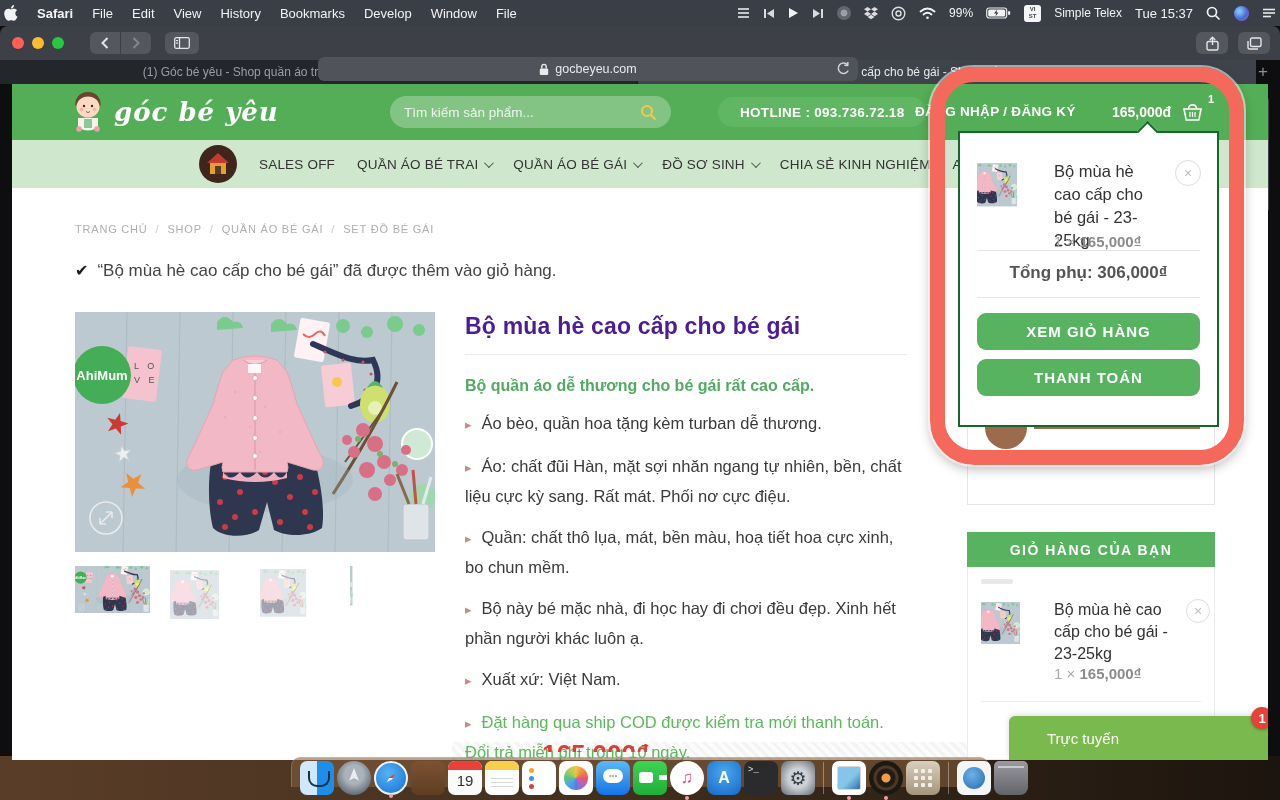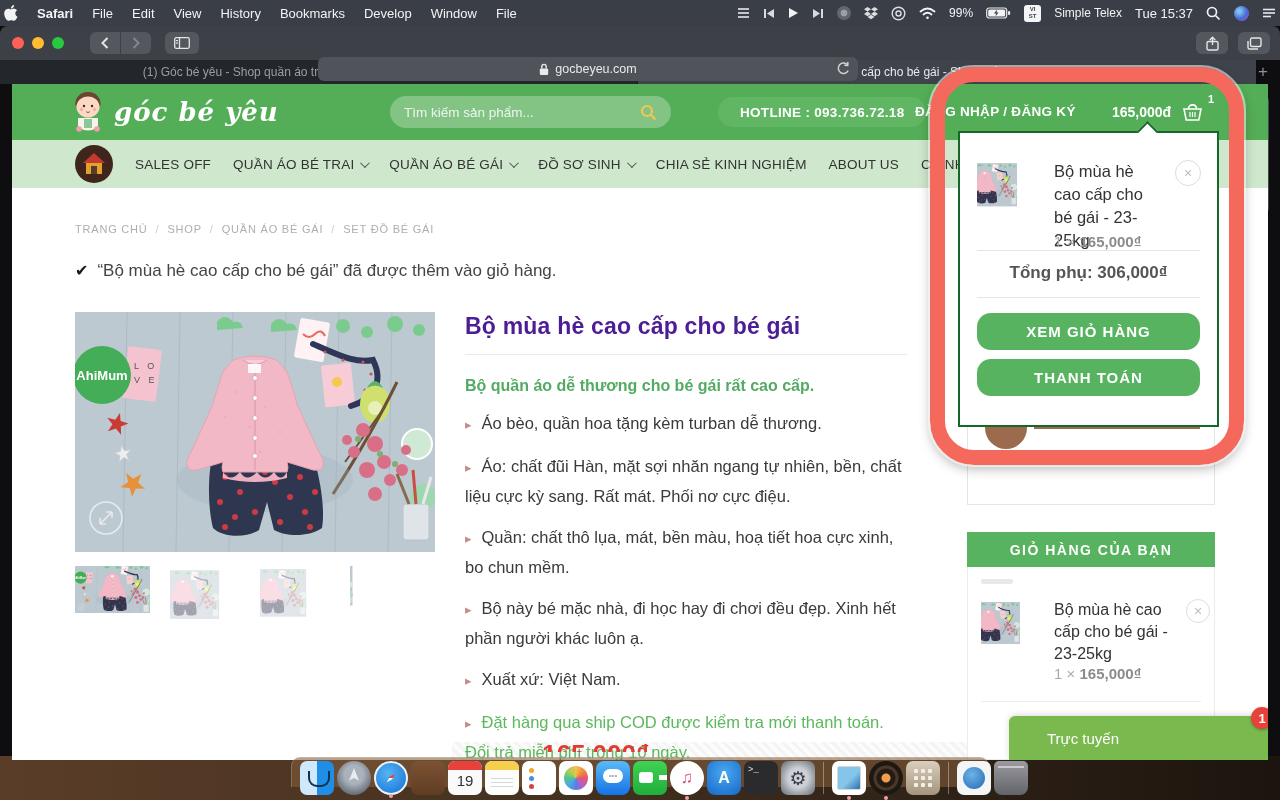--- a/index.html
+++ b/index.html
@@ -75,21 +75,21 @@
   .hotline { position:absolute; left:706px; top:13px; height:30px; padding:0 22px;
     background:#60b663; border-radius:15px; color:#fff; font-weight:bold; font-size:13.5px;
     display:flex; align-items:center; letter-spacing:.3px; }
   .auth { position:absolute; left:903px; top:20px; color:#fff; font-weight:bold;
     font-size:13.5px; letter-spacing:.3px; }
   .cart-link { position:absolute; left:1100px; top:17px; display:flex; align-items:center;
     gap:10px; color:#fff; font-weight:bold; font-size:14px; }
   .cart-count { position:absolute; left:96px; top:-8px; font-size:11px; font-weight:bold; color:#fff; }
 
   .site-nav { position:absolute; left:0; top:56px; width:100%; height:48px;
-    background:#cfe7cd; display:flex; align-items:center; padding-left:63px; gap:22px; }
+    background:#cfe7cd; display:flex; align-items:center; padding-left:63px; gap:22px;justify-content:center; }
   .nav-item { font-size:13.5px; font-weight:500; color:#333; letter-spacing:.2px;
     display:flex; align-items:center; gap:6px; white-space:nowrap; }
   .chev { width:7px; height:7px; border-right:1.5px solid #555; border-bottom:1.5px solid #555;
     transform:rotate(45deg) translateY(-2px); display:inline-block; }
   .home-circle { width:38px; height:38px; flex:0 0 38px; }
 
   .breadcrumb { position:absolute; left:63px; top:139px; font-size:11px; color:#aeaeae;
     letter-spacing:.8px; display:flex; gap:8px; }
   .breadcrumb .sep { color:#ccc; }
 
@@ -150,21 +150,21 @@
     transform:rotate(45deg); }
   .cp-item { position:absolute; left:17px; top:27px; display:flex; gap:12px; width:224px; }
   .cp-title { width:122px; font-size:16.5px; line-height:23px; color:#333; }
   .cp-qty { position:absolute; left:94px; top:100px; font-size:15px; color:#aaa; }
   .cp-hr1 { position:absolute; left:17px; top:117px; width:223px; height:1px; background:#e5e5e5; }
   .cp-subtotal { position:absolute; left:0; top:130px; width:100%; text-align:center;
     font-size:17px; font-weight:bold; color:#555; }
   .cp-hr2 { position:absolute; left:17px; top:164px; width:223px; height:1px; background:#e5e5e5; }
   .cp-btn { position:absolute; left:17px; width:223px; height:37px; background:#57b35f;
     color:#fff; font-weight:bold; font-size:15px; letter-spacing:1px; border:none;
-    border-radius:14px; display:flex; align-items:center; justify-content:center;
+    border-radius:9px; display:flex; align-items:center; justify-content:center;
     font-family:inherit; cursor:pointer; }
   .cp-btn.view { top:180px; }
   .cp-btn.pay { top:226px; }
 
   
   .annotation { position:absolute; left:930px; top:67px; width:314px; height:398px;
     border:15px solid #f4695c; border-radius:44px; z-index:40;
     outline:2px solid rgba(255,255,255,.55);
     box-shadow:0 4px 12px rgba(0,0,0,.28); }
 

